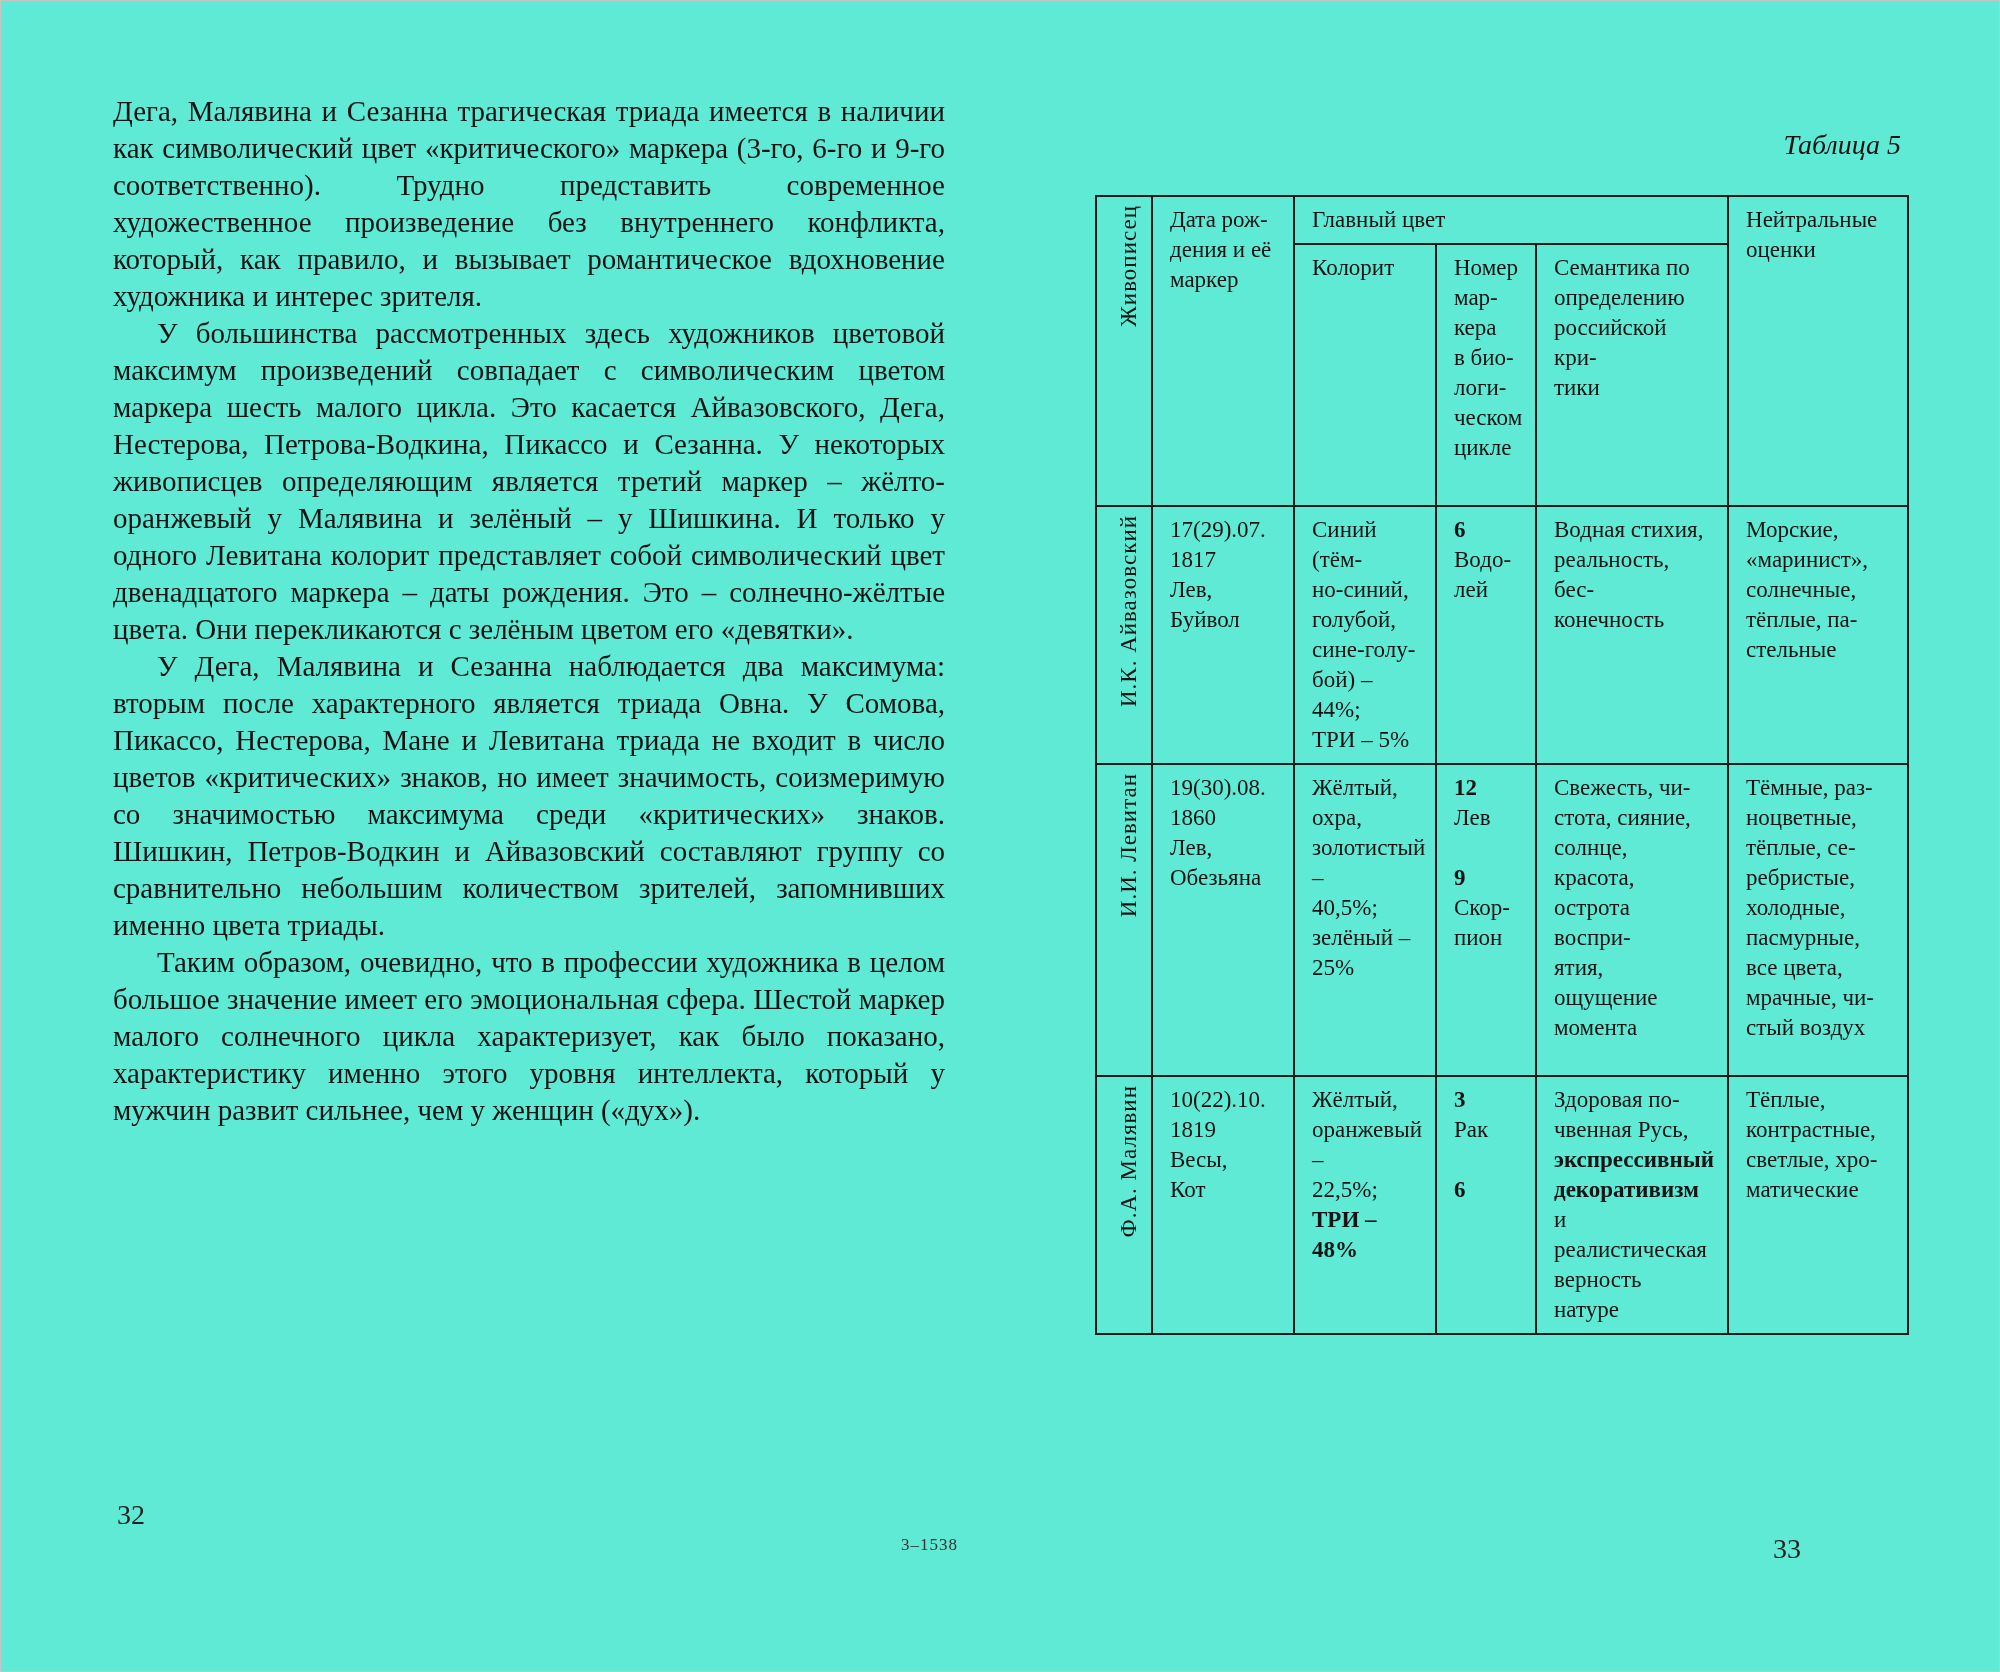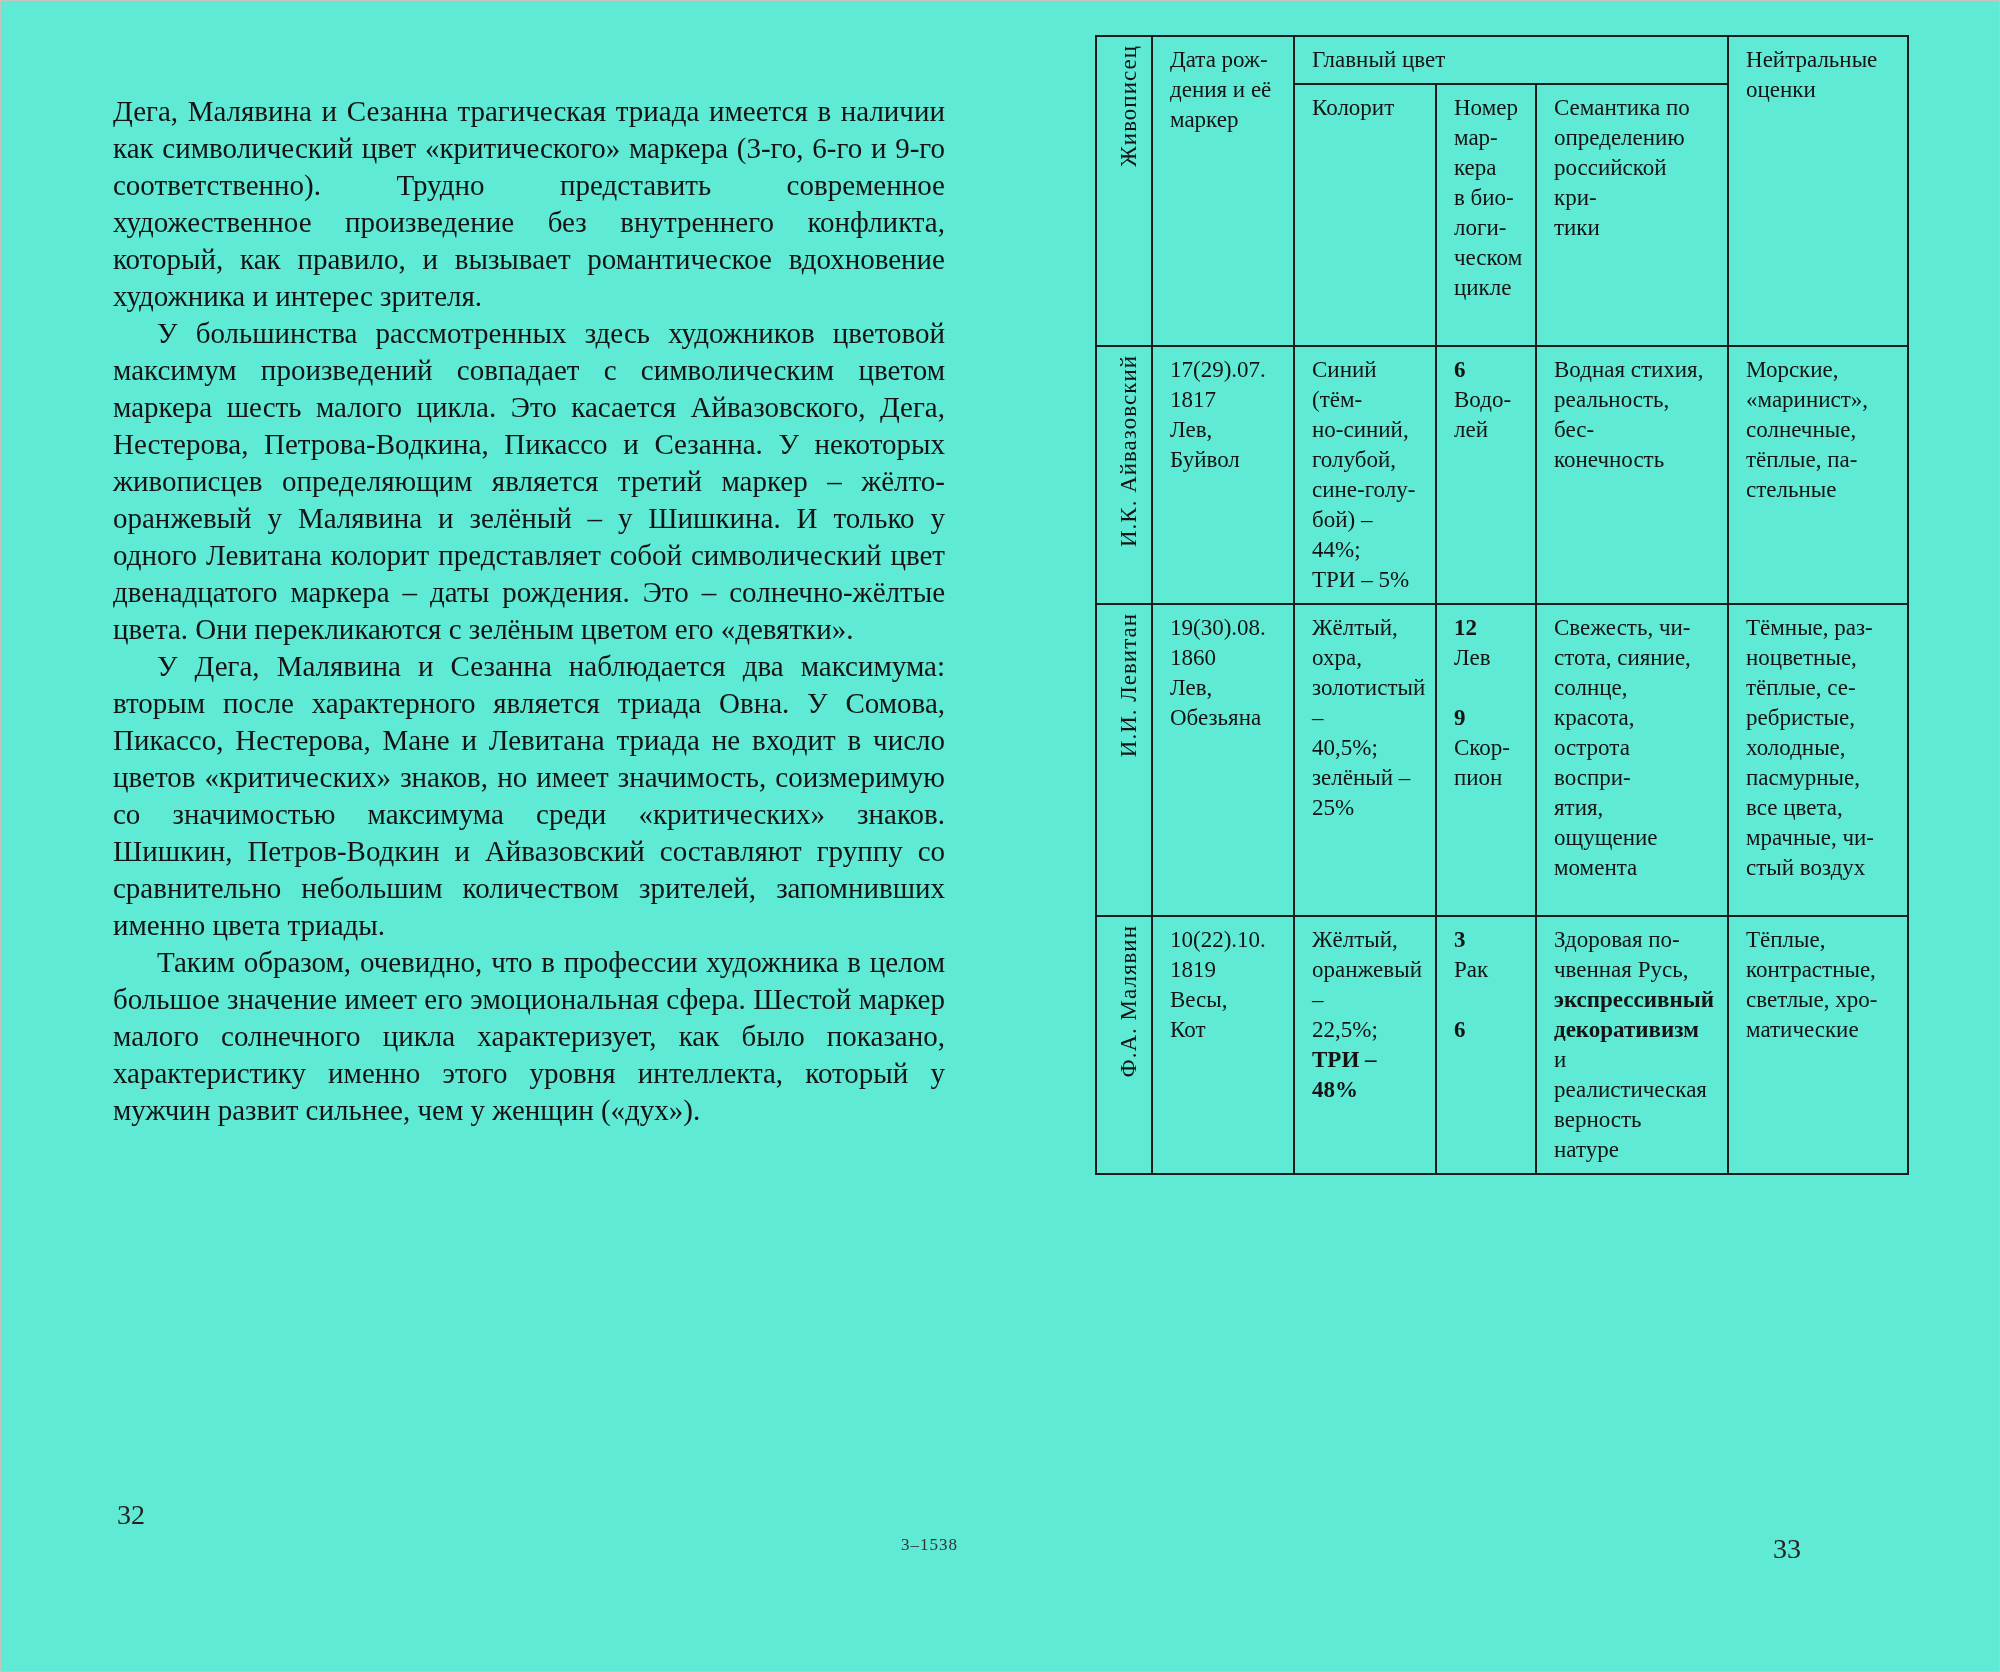--- a/index.html
+++ b/index.html
@@ -82,20 +82,21 @@
     <div class="body-text">
       <p class="no-indent">Дега, Малявина и Сезанна трагическая триада имеется в наличии как символический цвет «критического» маркера (3-го, 6-го и 9-го соответственно). Трудно представить современное художественное произведение без внутреннего конфликта, который, как правило, и вызывает романтическое вдохновение художника и интерес зрителя.</p>
       <p>У большинства рассмотренных здесь художников цветовой максимум произведений совпадает с символическим цветом маркера шесть малого цикла. Это касается Айвазовского, Дега, Нестерова, Петрова-Водкина, Пикассо и Сезанна. У некоторых живописцев определяющим является третий маркер – жёлто-оранжевый у Малявина и зелёный – у Шишкина. И только у одного Левитана колорит представляет собой символический цвет двенадцатого маркера – даты рождения. Это – солнечно-жёлтые цвета. Они перекликаются с зелёным цветом его «девятки».</p>
       <p>У Дега, Малявина и Сезанна наблюдается два максимума: вторым после характерного является триада Овна. У Сомова, Пикассо, Нестерова, Мане и Левитана триада не входит в число цветов «критических» знаков, но имеет значимость, соизмеримую со значимостью максимума среди «критических» знаков. Шишкин, Петров-Водкин и Айвазовский составляют группу со сравнительно небольшим количеством зрителей, запомнивших именно цвета триады.</p>
       <p>Таким образом, очевидно, что в профессии художника в целом большое значение имеет его эмоциональная сфера. Шестой маркер малого солнечного цикла характеризует, как было показано, характеристику именно этого уровня интеллекта, который у мужчин развит сильнее, чем у женщин («дух»).</p>
     </div>
   </div>
   <div class="page-num page-num-left">32</div>
 
   <div class="page-right">
+    <div class="table-label">Таблица 5</div>
 
     <table class="chroma">
       <colgroup>
         <col style="width:56px">
         <col style="width:142px">
         <col style="width:142px">
         <col style="width:100px">
         <col style="width:192px">
         <col style="width:180px">
       </colgroup>

